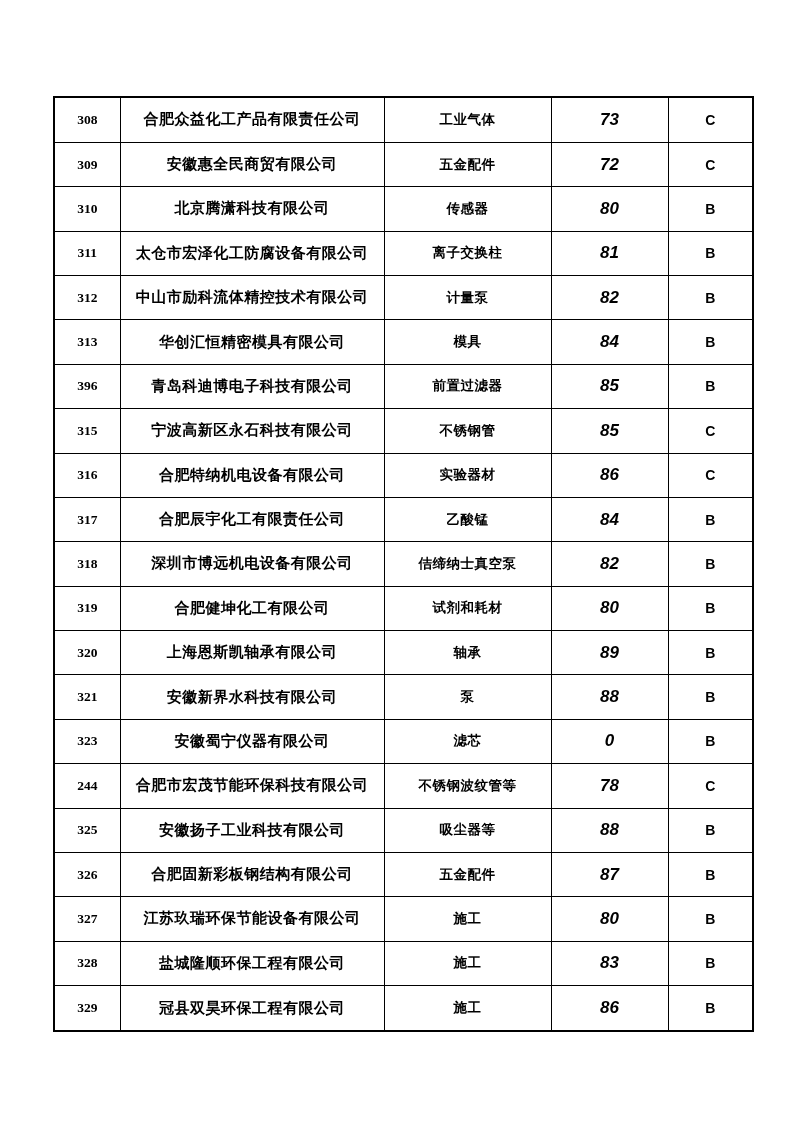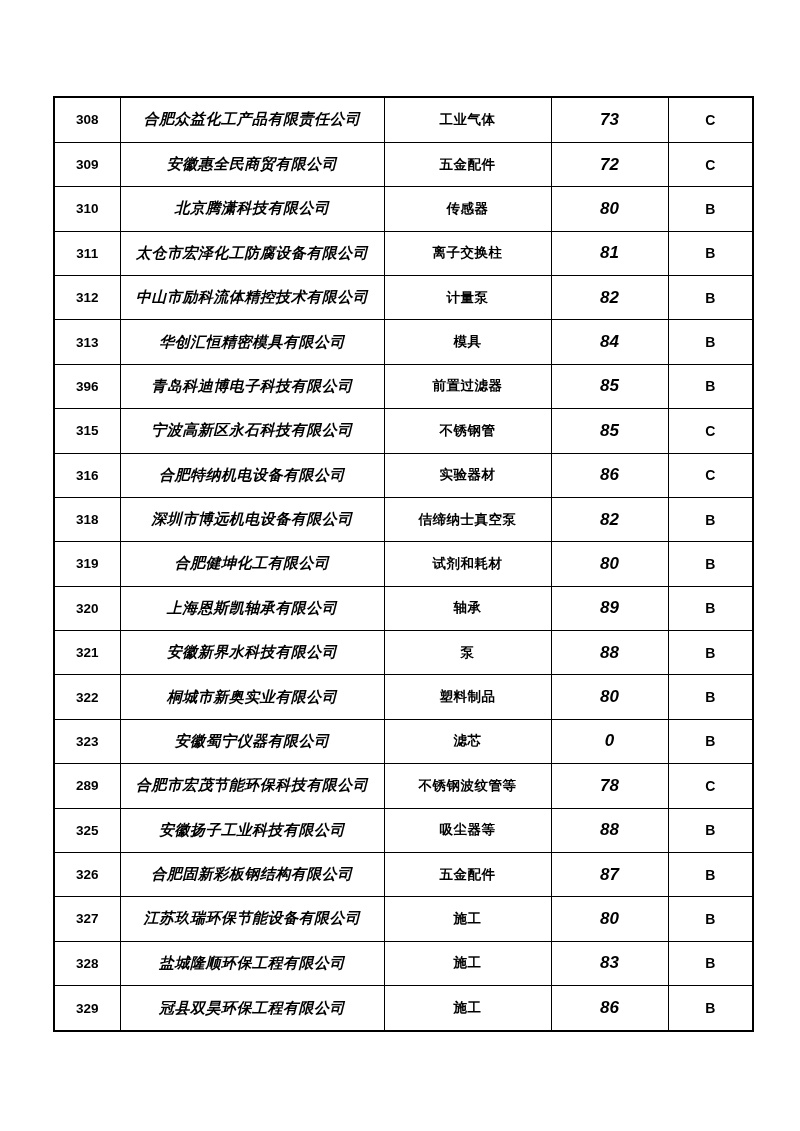--- a/index.html
+++ b/index.html
@@ -35,29 +35,28 @@
   }
   table.rank-table td {
     border: 1px solid #000000;
     text-align: center;
     vertical-align: middle;
     padding: 0 2px;
     overflow: hidden;
     white-space: nowrap;
   }
   td.cell-no {
-    font-family: Liberation Sans, sans-serif;
+    font-family: Liberation Serif, serif;
     font-weight: bold;
     font-size: 13.5px;
   }
   td.cell-company {
     font-weight: bold;
     font-size: 15px;
     letter-spacing: 0.5px;
-    font-style: italic;
   }
   td.cell-product {
     font-weight: bold;
     font-size: 13.5px;
     letter-spacing: 0.5px;
   }
   td.cell-score {
     font-weight: bold;
     font-size: 17px;
     font-style: italic;
@@ -137,20 +136,27 @@
     <td class="cell-grade">C</td>
   </tr>
         <tr>
     <td class="cell-no">316</td>
     <td class="cell-company">合肥特纳机电设备有限公司</td>
     <td class="cell-product">实验器材</td>
     <td class="cell-score">86</td>
     <td class="cell-grade">C</td>
   </tr>
         <tr>
+    <td class="cell-no">317</td>
+    <td class="cell-company">合肥辰宇化工有限责任公司</td>
+    <td class="cell-product">乙酸锰</td>
+    <td class="cell-score">84</td>
+    <td class="cell-grade">B</td>
+  </tr>
+        <tr>
     <td class="cell-no">318</td>
     <td class="cell-company">深圳市博远机电设备有限公司</td>
     <td class="cell-product">佶缔纳士真空泵</td>
     <td class="cell-score">82</td>
     <td class="cell-grade">B</td>
   </tr>
         <tr>
     <td class="cell-no">319</td>
     <td class="cell-company">合肥健坤化工有限公司</td>
     <td class="cell-product">试剂和耗材</td>
@@ -165,35 +171,28 @@
     <td class="cell-grade">B</td>
   </tr>
         <tr>
     <td class="cell-no">321</td>
     <td class="cell-company">安徽新界水科技有限公司</td>
     <td class="cell-product">泵</td>
     <td class="cell-score">88</td>
     <td class="cell-grade">B</td>
   </tr>
         <tr>
-    <td class="cell-no">322</td>
-    <td class="cell-company">桐城市新奥实业有限公司</td>
-    <td class="cell-product">塑料制品</td>
-    <td class="cell-score">80</td>
-    <td class="cell-grade">B</td>
-  </tr>
-        <tr>
     <td class="cell-no">323</td>
     <td class="cell-company">安徽蜀宁仪器有限公司</td>
     <td class="cell-product">滤芯</td>
     <td class="cell-score">0</td>
     <td class="cell-grade">B</td>
   </tr>
         <tr>
-    <td class="cell-no">289</td>
+    <td class="cell-no">244</td>
     <td class="cell-company">合肥市宏茂节能环保科技有限公司</td>
     <td class="cell-product">不锈钢波纹管等</td>
     <td class="cell-score">78</td>
     <td class="cell-grade">C</td>
   </tr>
         <tr>
     <td class="cell-no">325</td>
     <td class="cell-company">安徽扬子工业科技有限公司</td>
     <td class="cell-product">吸尘器等</td>
     <td class="cell-score">88</td>

